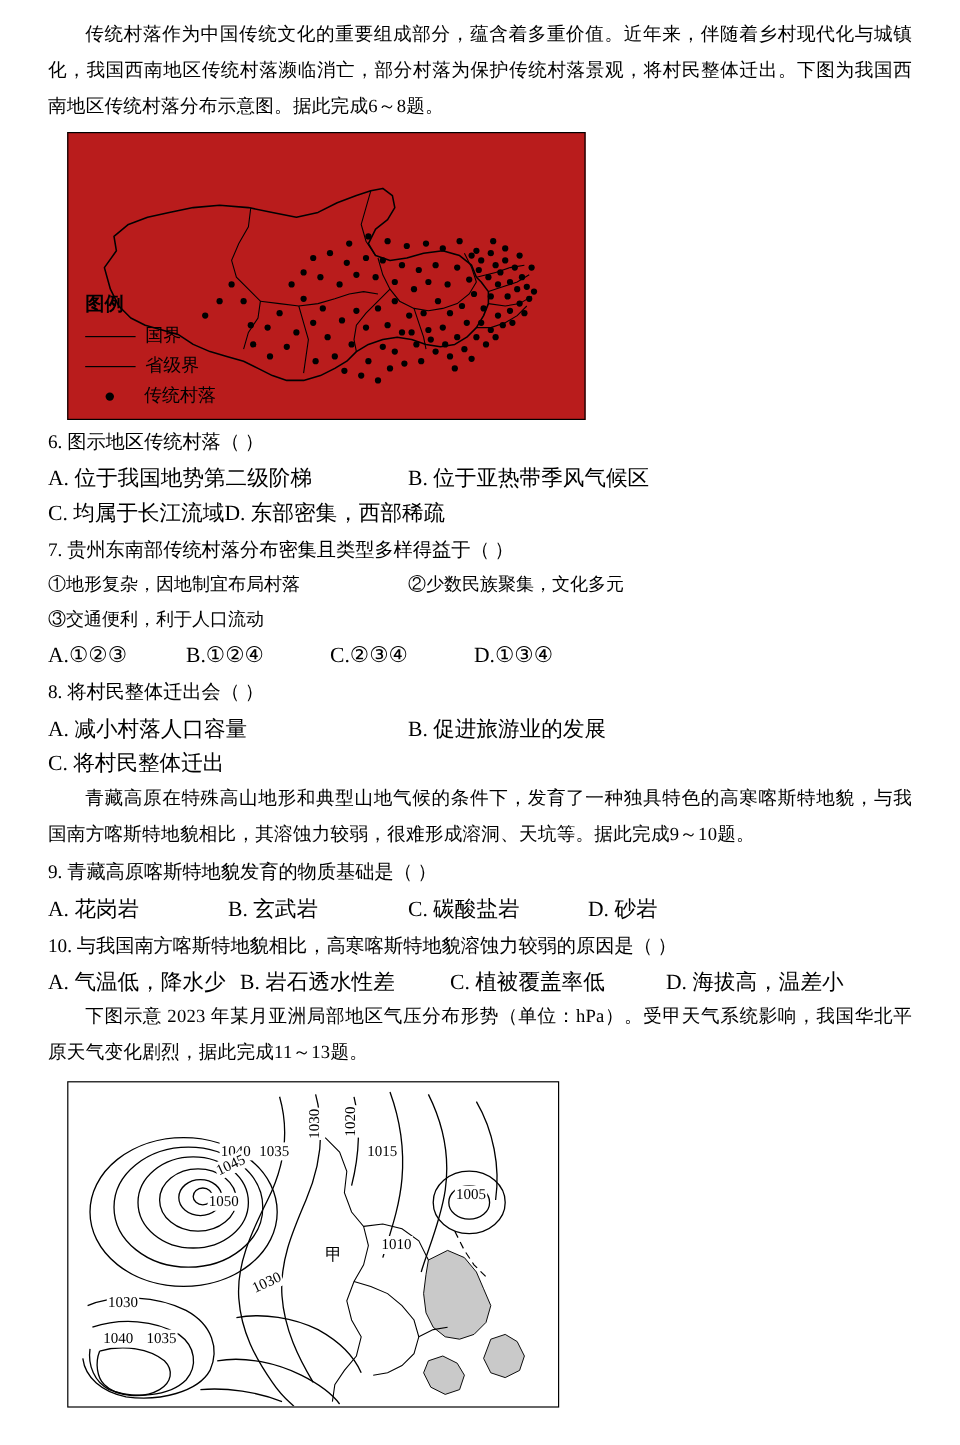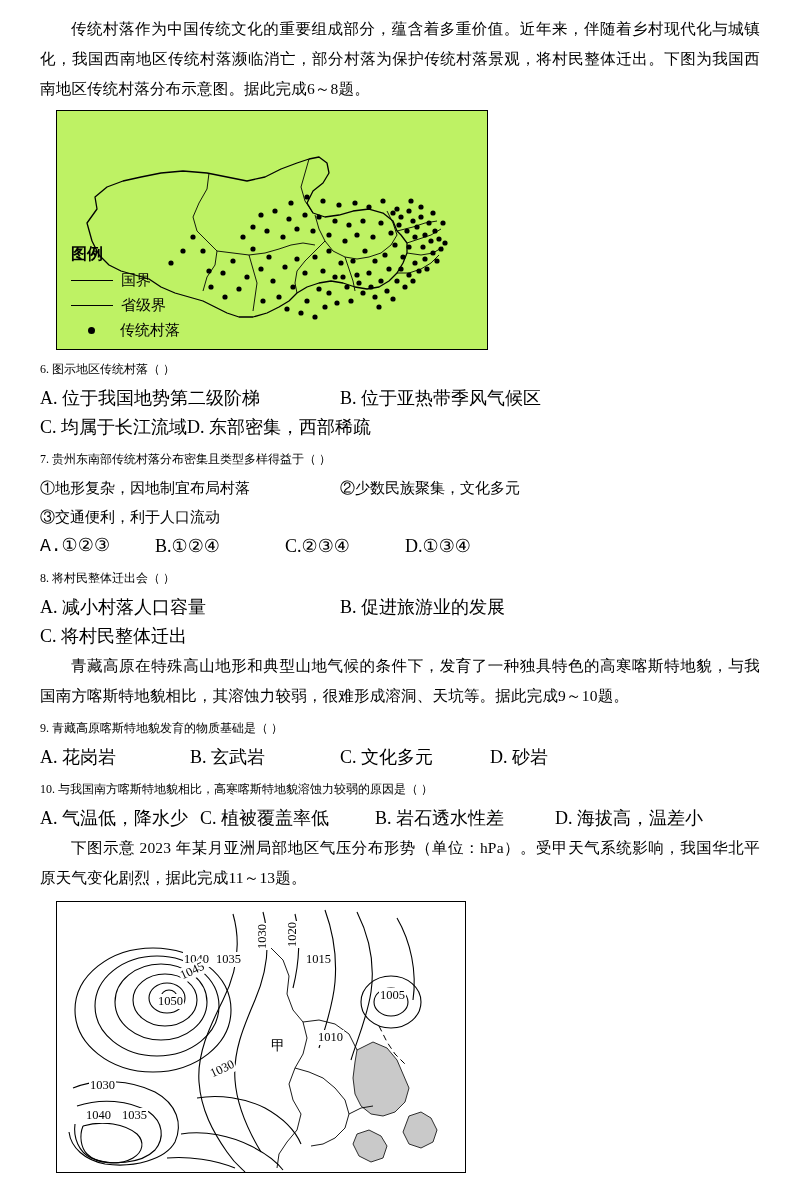--- a/index.html
+++ b/index.html
@@ -33,41 +33,41 @@
     font-size: 15.5px;
     line-height: 30px;
     text-align: justify;
     text-justify: inter-ideograph;
     letter-spacing: 0.2px;
   }
   .indent2 {
     text-indent: 2em;
   }
   .q-stem {
-    font-size: 12px;
+    font-size: 16px;
     line-height: 30px;
     margin-top: 2px;
   }
   .opts {
     font-size: 18px;
     line-height: 29px;
     display: flex;
     flex-wrap: wrap;
   }
   .opts .opt {
     display: inline-block;
   }
   
   .opts2 .opt:nth-child(1) { width: 300px; }
   .opts2 .opt:nth-child(2) { width: 300px; }
   
   .opts4 .opt { width: 150px; }
-  .opts-abcd .opt:nth-child(1) { width: 115px; font-family: Liberation Mono, monospace; }
+  .opts-abcd .opt:nth-child(1) { width: 115px; }
   .opts-abcd .opt:nth-child(2) { width: 120px; }
-  .opts-abcd .opt:nth-child(3) { width: 120px; margin-left: 10px; }
+  .opts-abcd .opt:nth-child(3) { width: 120px; }
   .opts-stat .opt:nth-child(1) { width: 160px; }
   .opts-stat .opt:nth-child(2) { width: 175px; }
   .opts-stat .opt:nth-child(3) { width: 180px; }
   .subopts {
     font-size: 15px;
     line-height: 29px;
     display: flex;
     flex-wrap: wrap;
   }
   .subopts .sub:nth-child(odd) { width: 300px; }
@@ -75,21 +75,21 @@
 
   
   .fig1-wrap {
     margin: 6px 0 4px 16px;
   }
   .fig1 {
     position: relative;
     width: 430px;
     height: 238px;
     border: 1.2px solid #000;
-    background: #bef264;
+    background: #b91c1c;
     overflow: hidden;
   }
   .legend-box {
     position: absolute;
     left: 14px;
     bottom: 6px;
     width: 150px;
     font-size: 15px;
     line-height: 25px;
     font-family: "Liberation Serif", serif;
@@ -340,29 +340,29 @@
       <span class="opt">B. 促进旅游业的发展</span>
       <span class="opt">C. 将村民整体迁出</span>
     </div>
 
     <p class="para indent2">青藏高原在特殊高山地形和典型山地气候的条件下，发育了一种独具特色的高寒喀斯特地貌，与我国南方喀斯特地貌相比，其溶蚀力较弱，很难形成溶洞、天坑等。据此完成9～10题。</p>
 
     <p class="q-stem">9. 青藏高原喀斯特地貌发育的物质基础是（    ）</p>
     <div class="opts opts4">
       <span class="opt">A. 花岗岩</span>
       <span class="opt">B. 玄武岩</span>
-      <span class="opt">C. 文化多元</span>
+      <span class="opt">C. 碳酸盐岩</span>
       <span class="opt">D. 砂岩</span>
     </div>
 
     <p class="q-stem">10. 与我国南方喀斯特地貌相比，高寒喀斯特地貌溶蚀力较弱的原因是（    ）</p>
     <div class="opts opts-stat">
       <span class="opt">A. 气温低，降水少</span>
+      <span class="opt">B. 岩石透水性差</span>
       <span class="opt">C. 植被覆盖率低</span>
-      <span class="opt">B. 岩石透水性差</span>
       <span class="opt">D. 海拔高，温差小</span>
     </div>
 
     <p class="para indent2">下图示意 2023 年某月亚洲局部地区气压分布形势（单位：hPa）。受甲天气系统影响，我国华北平原天气变化剧烈，据此完成11～13题。</p>
 
     <div class="fig2-wrap">
       <div class="fig2">
         <svg width="408" height="270" viewBox="0 0 408 270">
 
           <path d="M300,148 L316,140 L330,146 L340,158 L346,172 L352,186 L348,200 L338,210 L326,214 L314,212 L304,204 L298,192 L296,176 L298,160 Z" fill="#c9c9c9" stroke="#000" stroke-width="0.8"></path>
@@ -405,21 +405,21 @@
         </svg>
 
         <div class="iso-label" style="left:126px; top:50px;">1040</div>
         <div class="iso-label" style="left:158px; top:50px;">1035</div>
         <div class="iso-label rot90" style="left:198px; top:48px;">1030</div>
         <div class="iso-label rot90" style="left:228px; top:46px;">1020</div>
         <div class="iso-label" style="left:248px; top:50px;">1015</div>
         <div class="iso-label" style="left:322px; top:86px;">1005</div>
         <div class="iso-label" style="left:260px; top:128px;">1010</div>
         <div class="iso-label rot30" style="left:120px; top:68px;">1045</div>
-        <div class="iso-label" style="left:100px; top:92px;">1050</div>
+        <div class="iso-label" style="left:116px; top:92px;">1050</div>
         <div class="iso-label rot30" style="left:150px; top:166px;">1030</div>
         <div class="iso-label" style="left:32px; top:176px;">1030</div>
         <div class="iso-label" style="left:28px; top:206px;">1040</div>
         <div class="iso-label" style="left:64px; top:206px;">1035</div>
       </div>
     </div>
 
   </div>
 </div>
 

